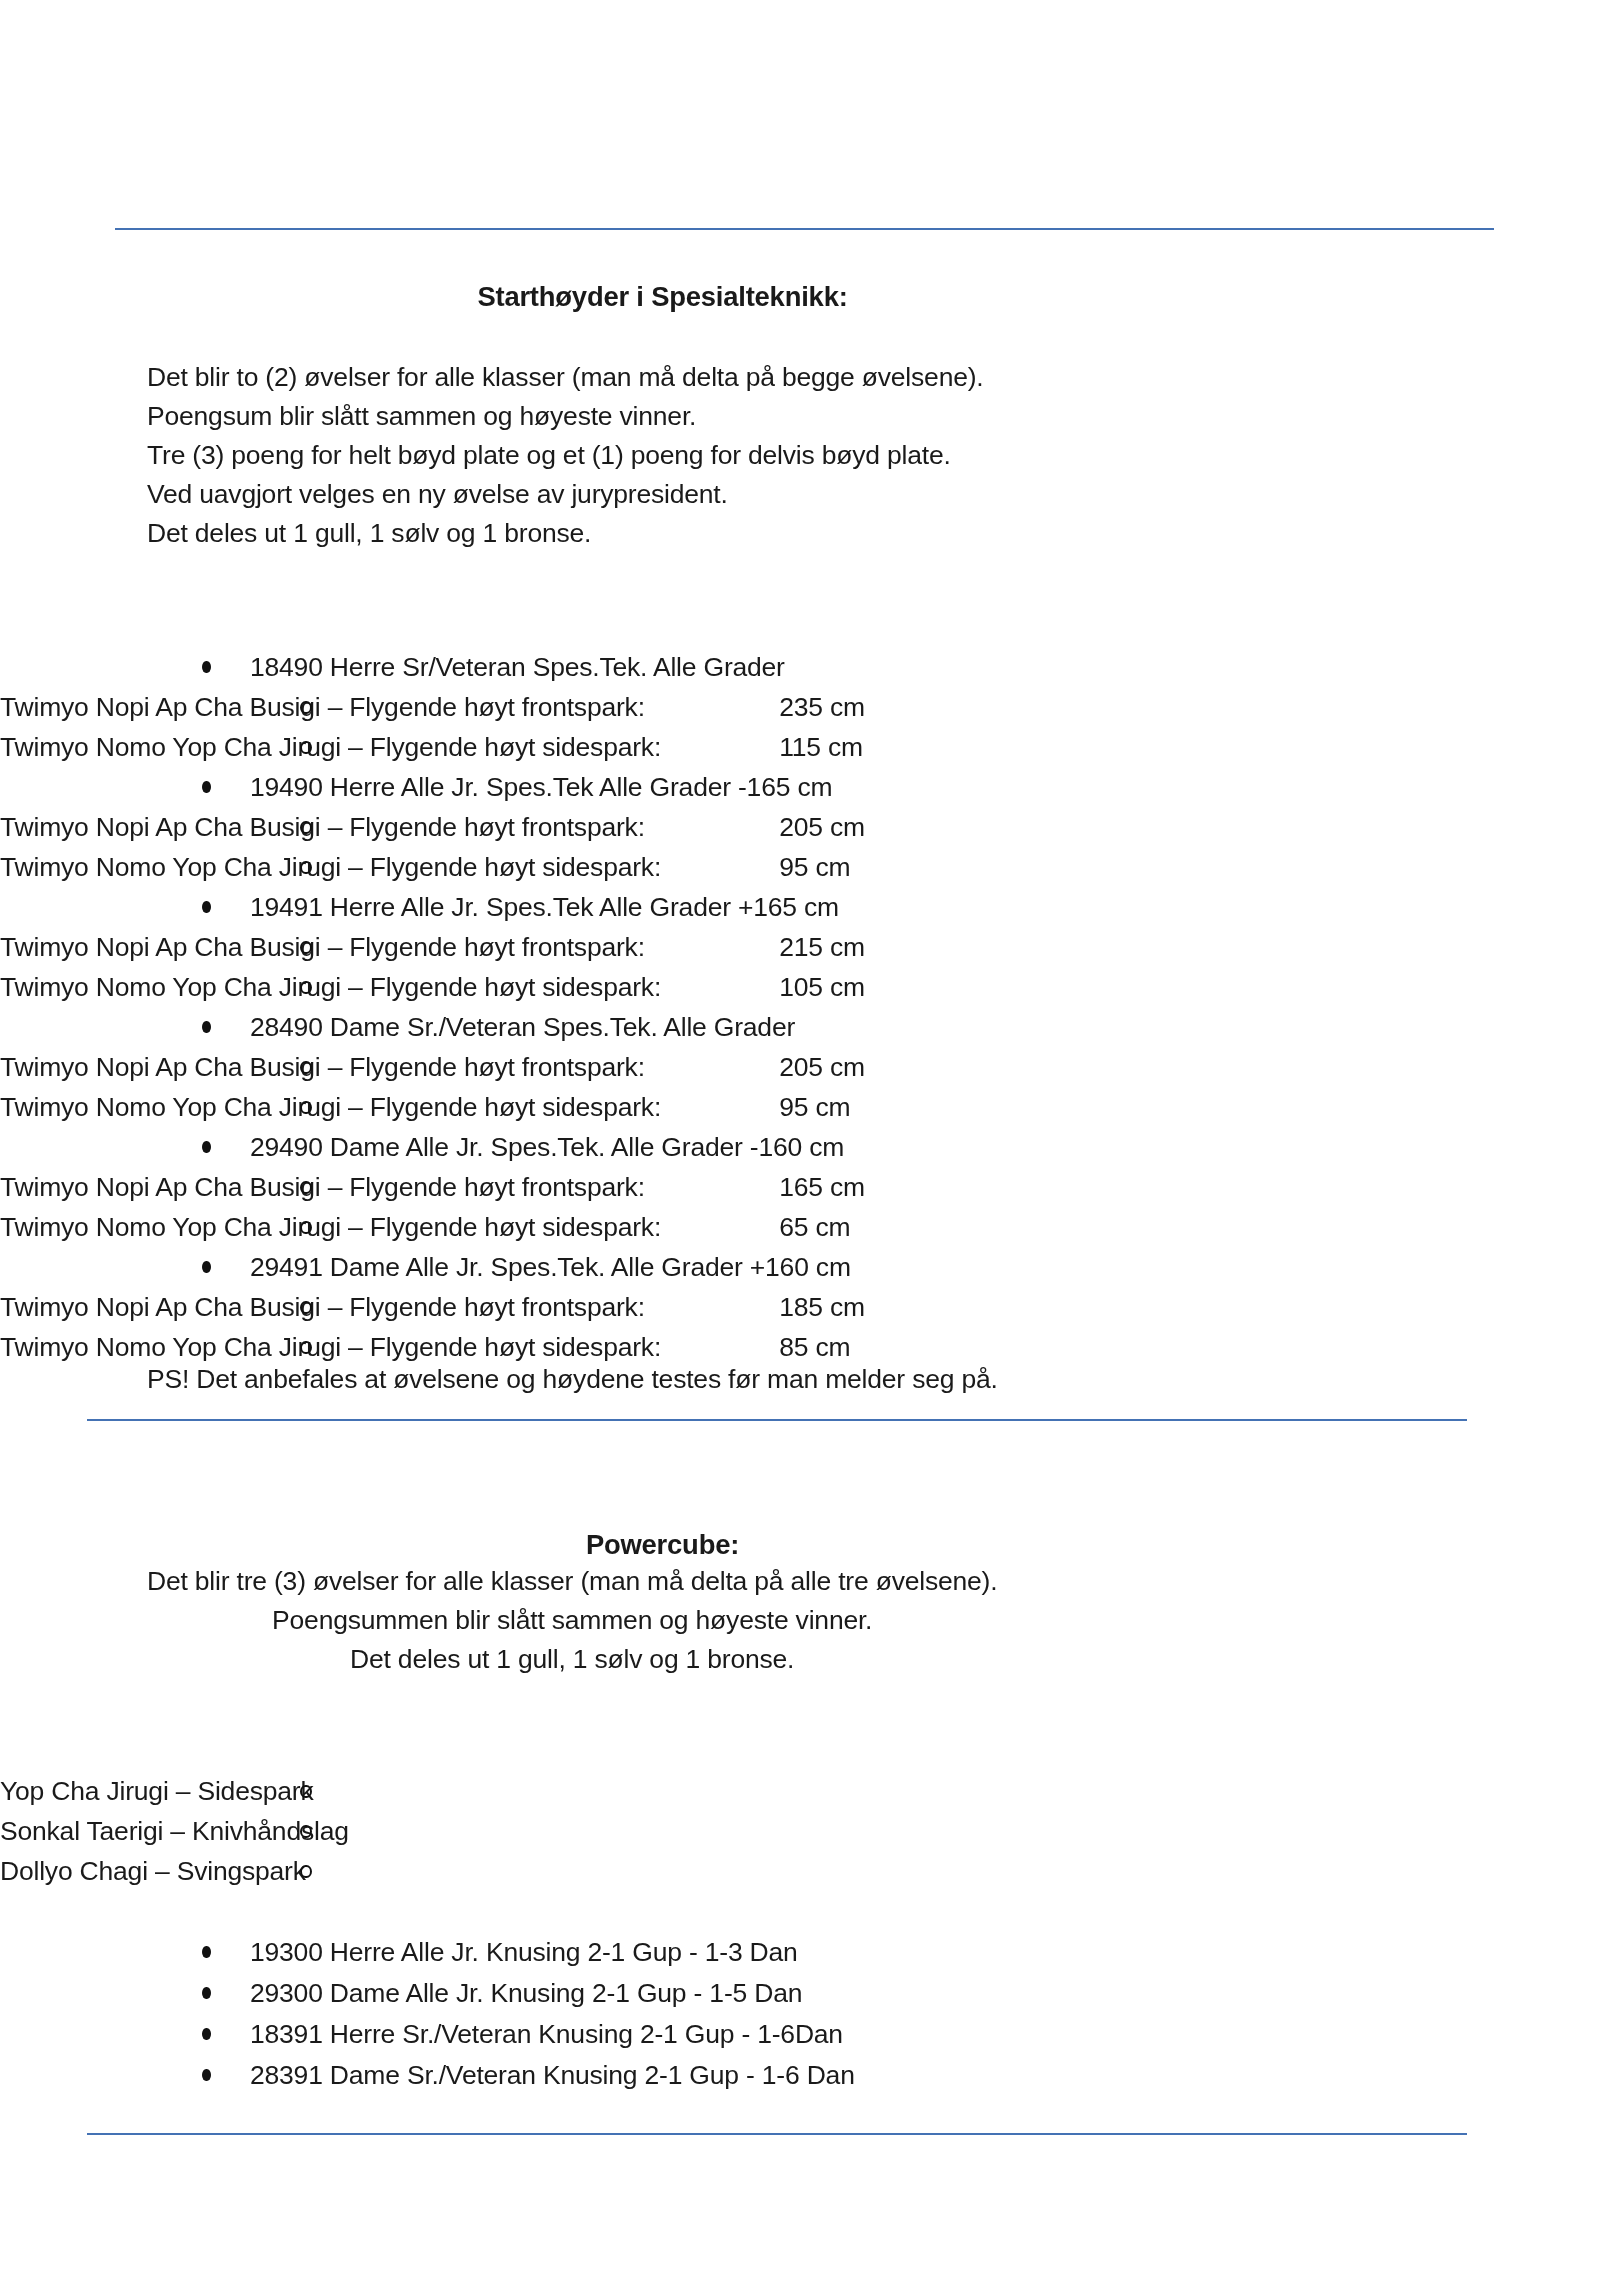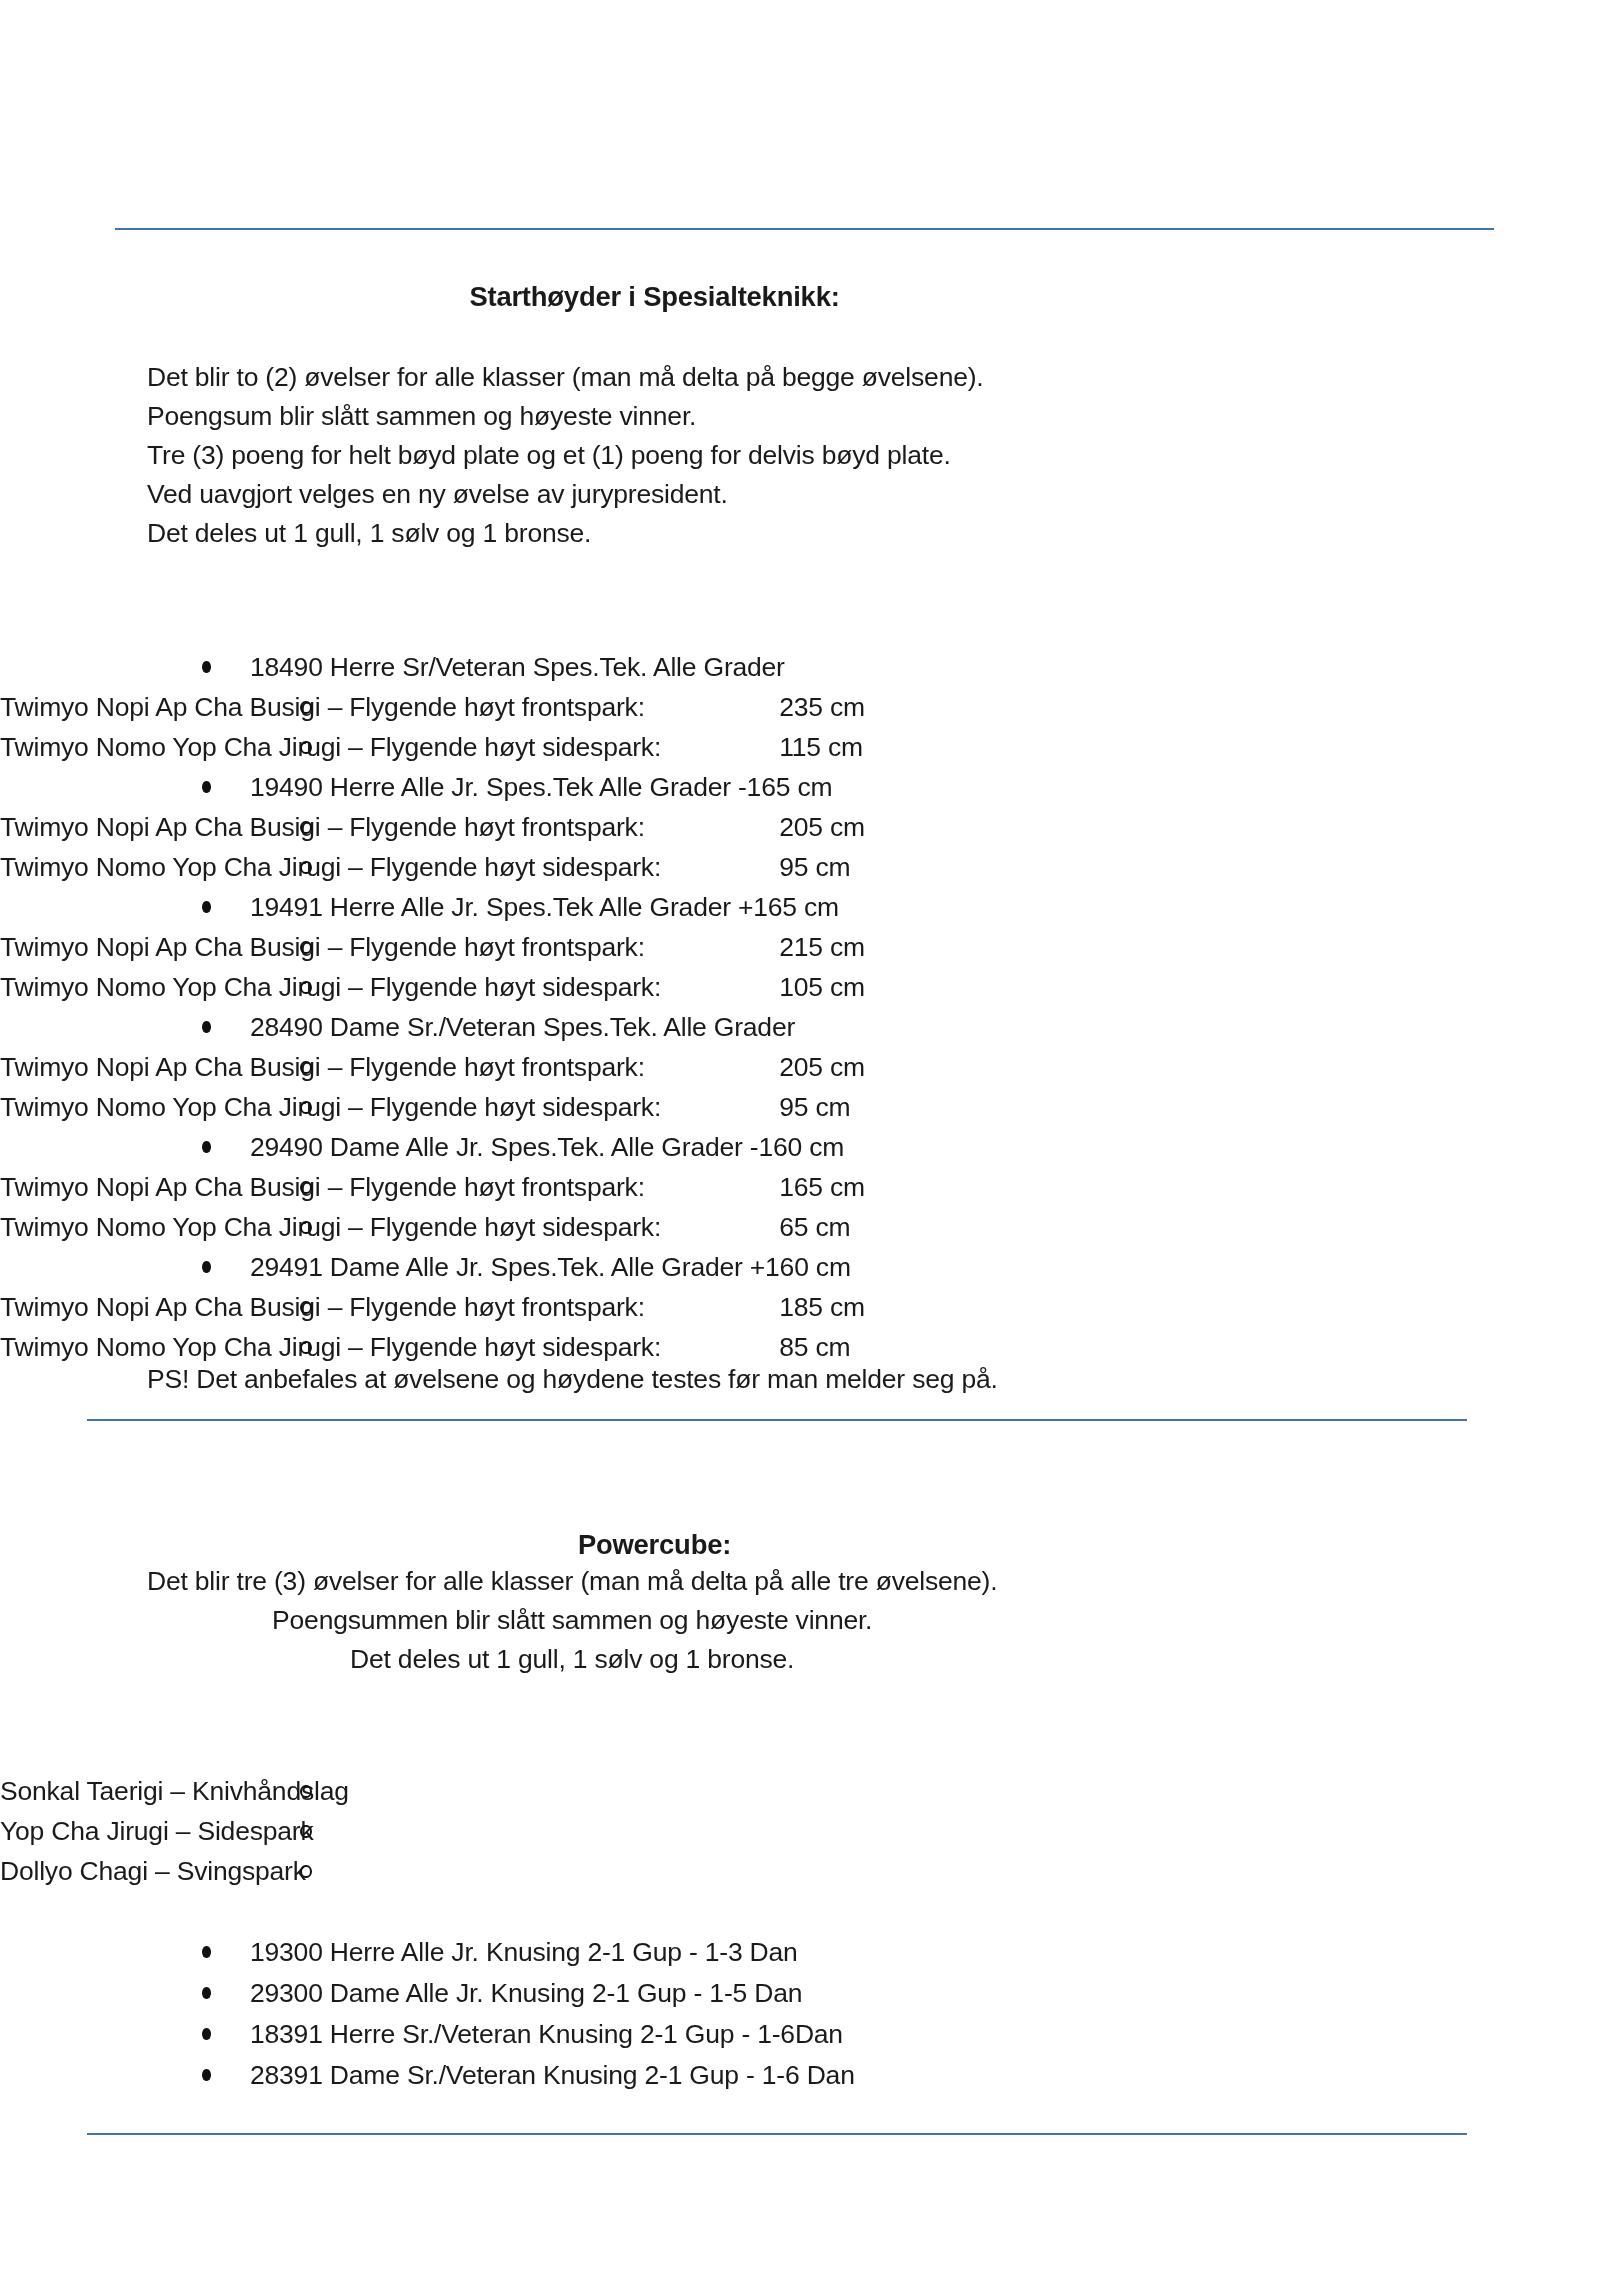--- a/index.html
+++ b/index.html
@@ -18,21 +18,21 @@
     position: absolute;
     height: 0;
     border-top: 2.9px solid #4472b4;
   }
   .rule-top    { top: 228px;  left: 115px; width: 1379px; }
   .rule-mid    { top: 1419px; left: 87px;  width: 1380px; }
   .rule-bottom { top: 2133px; left: 87px;  width: 1380px; }
 
   .h1 {
     position: absolute;
-    left: 0;
+    left: 8px;
     width: 1309px;
     text-align: center;
     font-weight: bold;
     font-size: 27.4px;
     line-height: 39px;
   }
   .title1 { top: 277px; }
   .title2 { top: 1481px; margin-top: 44px; }
 
   .para { position: absolute; left: 147px; line-height: 39px; }
@@ -185,28 +185,28 @@
 
   <div class="para intro2">
     <div>Det blir tre (3) øvelser for alle klasser (man må delta på alle tre øvelsene).</div>
     <div>Poengsummen blir slått sammen og høyeste vinner.</div>
     <div>Det deles ut 1 gull, 1 sølv og 1 bronse.</div>
   </div>
 
   <div class="list exlist">
     <div class="li2">
       <span class="b2"></span>
+      <span>Yop Cha Jirugi – Sidespark</span>
+    </div>
+    <div class="li2">
+      <span class="b2"></span>
       <span>Sonkal Taerigi – Knivhåndslag</span>
     </div>
     <div class="li2">
       <span class="b2"></span>
-      <span>Yop Cha Jirugi – Sidespark</span>
-    </div>
-    <div class="li2">
-      <span class="b2"></span>
       <span>Dollyo Chagi – Svingspark</span>
     </div>
   </div>
 
   <div class="list list2">
     <div class="li1">
       <span class="b1"></span>
       <span>19300 Herre Alle Jr. Knusing 2-1 Gup - 1-3 Dan</span>
     </div>
     <div class="li1">

